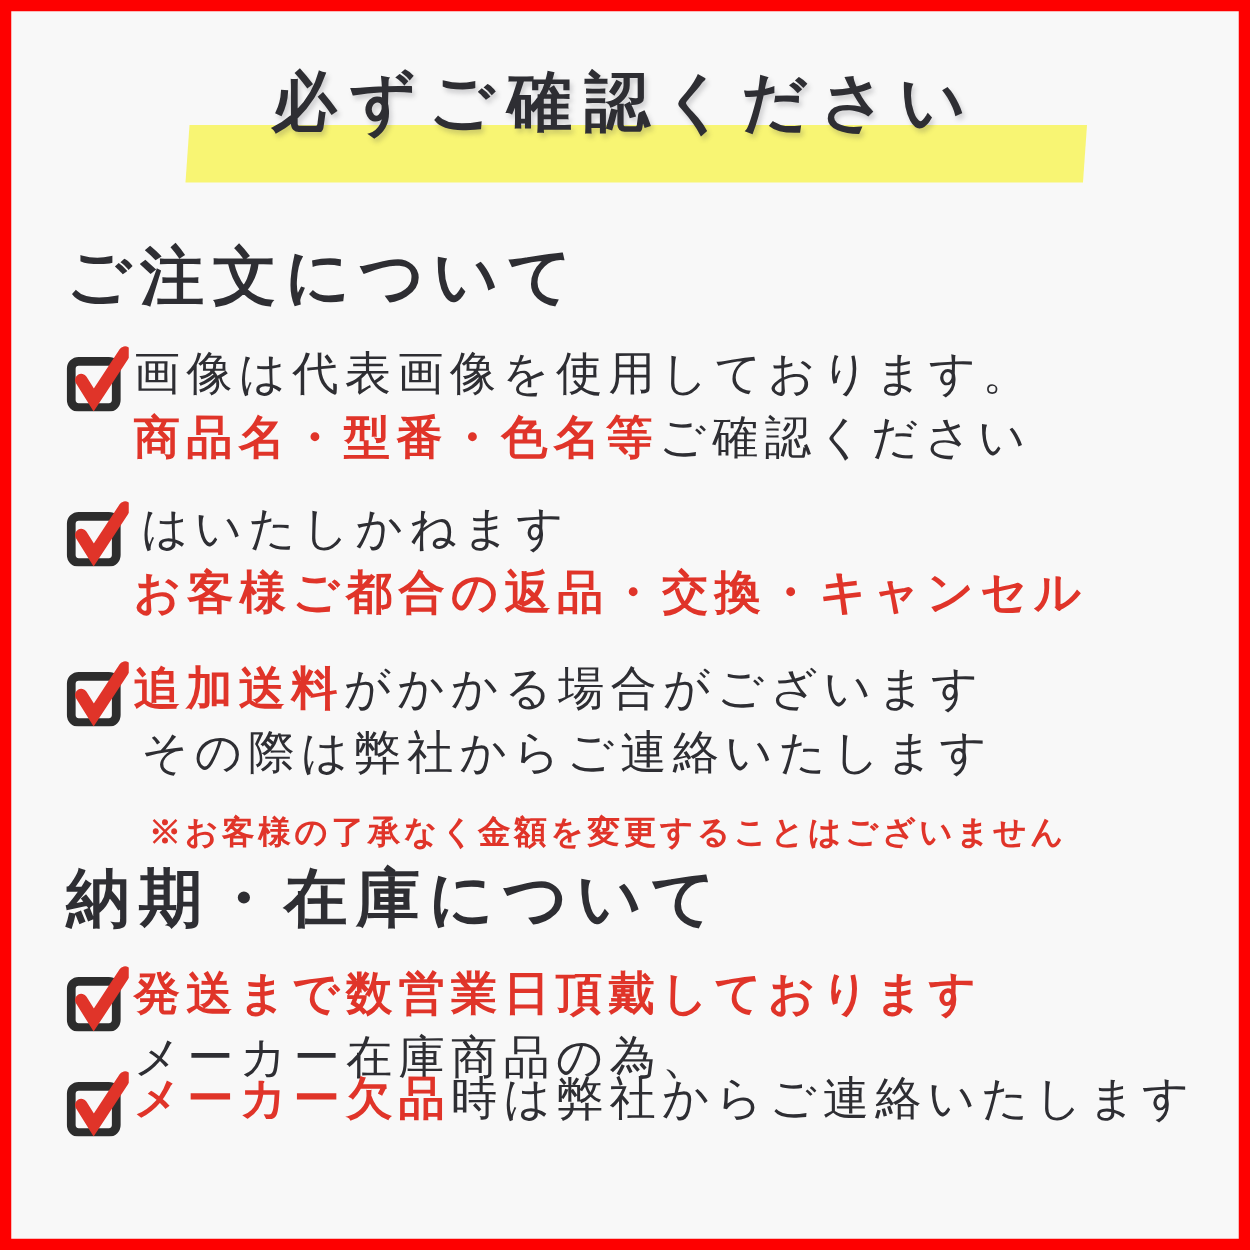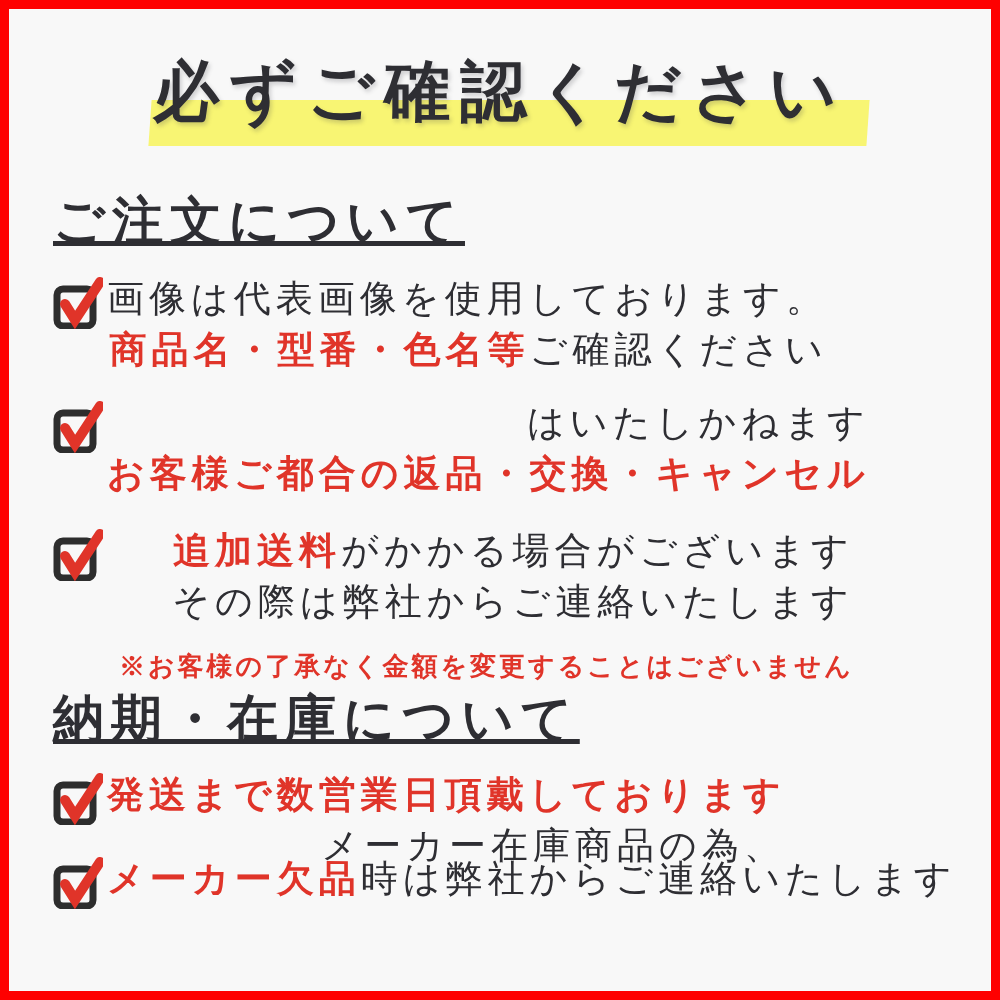--- a/index.html
+++ b/index.html
@@ -25,56 +25,54 @@
     position:absolute;
     left:141px;top:91px;
     width:718px;height:46px;
     background:var(--highlight_yellow);
     transform:skewX(-4deg);
   }
   .page-title{
     position:absolute;
     left:0;right:0;top:38px;
     text-align:center;
-    font-size:66px;
+    font-size:52px;
     font-weight:700;
     letter-spacing:10px;
     color:var(--ink);
     text-shadow:2px 3px 4px rgba(60,60,70,0.22);
     white-space:nowrap;
   }
   
   .section-heading{
     position:absolute;
     left:44px;
     font-size:51px;
     font-weight:700;
     letter-spacing:7px;
     color:var(--ink);
     white-space:nowrap;
-    text-decoration:underline;
   }
   .heading-order{top:178px;}
   .heading-stock{top:676px;}
   
   .item{
     position:absolute;
     left:44px;
     display:flex;
     align-items:flex-start;
   }
   .check{flex:0 0 auto;width:50px;height:56px;margin-right:4px;}
   .lines{padding-top:0;}
   .line{
     font-size:37px;
     line-height:51px;
     letter-spacing:5px;
     color:var(--ink);
     white-space:nowrap;
-    text-align:right;
   }
   .seg-red{color:var(--accent_red);font-weight:700;}
   .seg-ink{color:var(--ink);font-weight:400;}
   .indent{padding-left:6px;}
   .note{
     font-size:26px;
     line-height:38px;
     letter-spacing:3px;
     color:var(--accent_red);
     font-weight:700;

